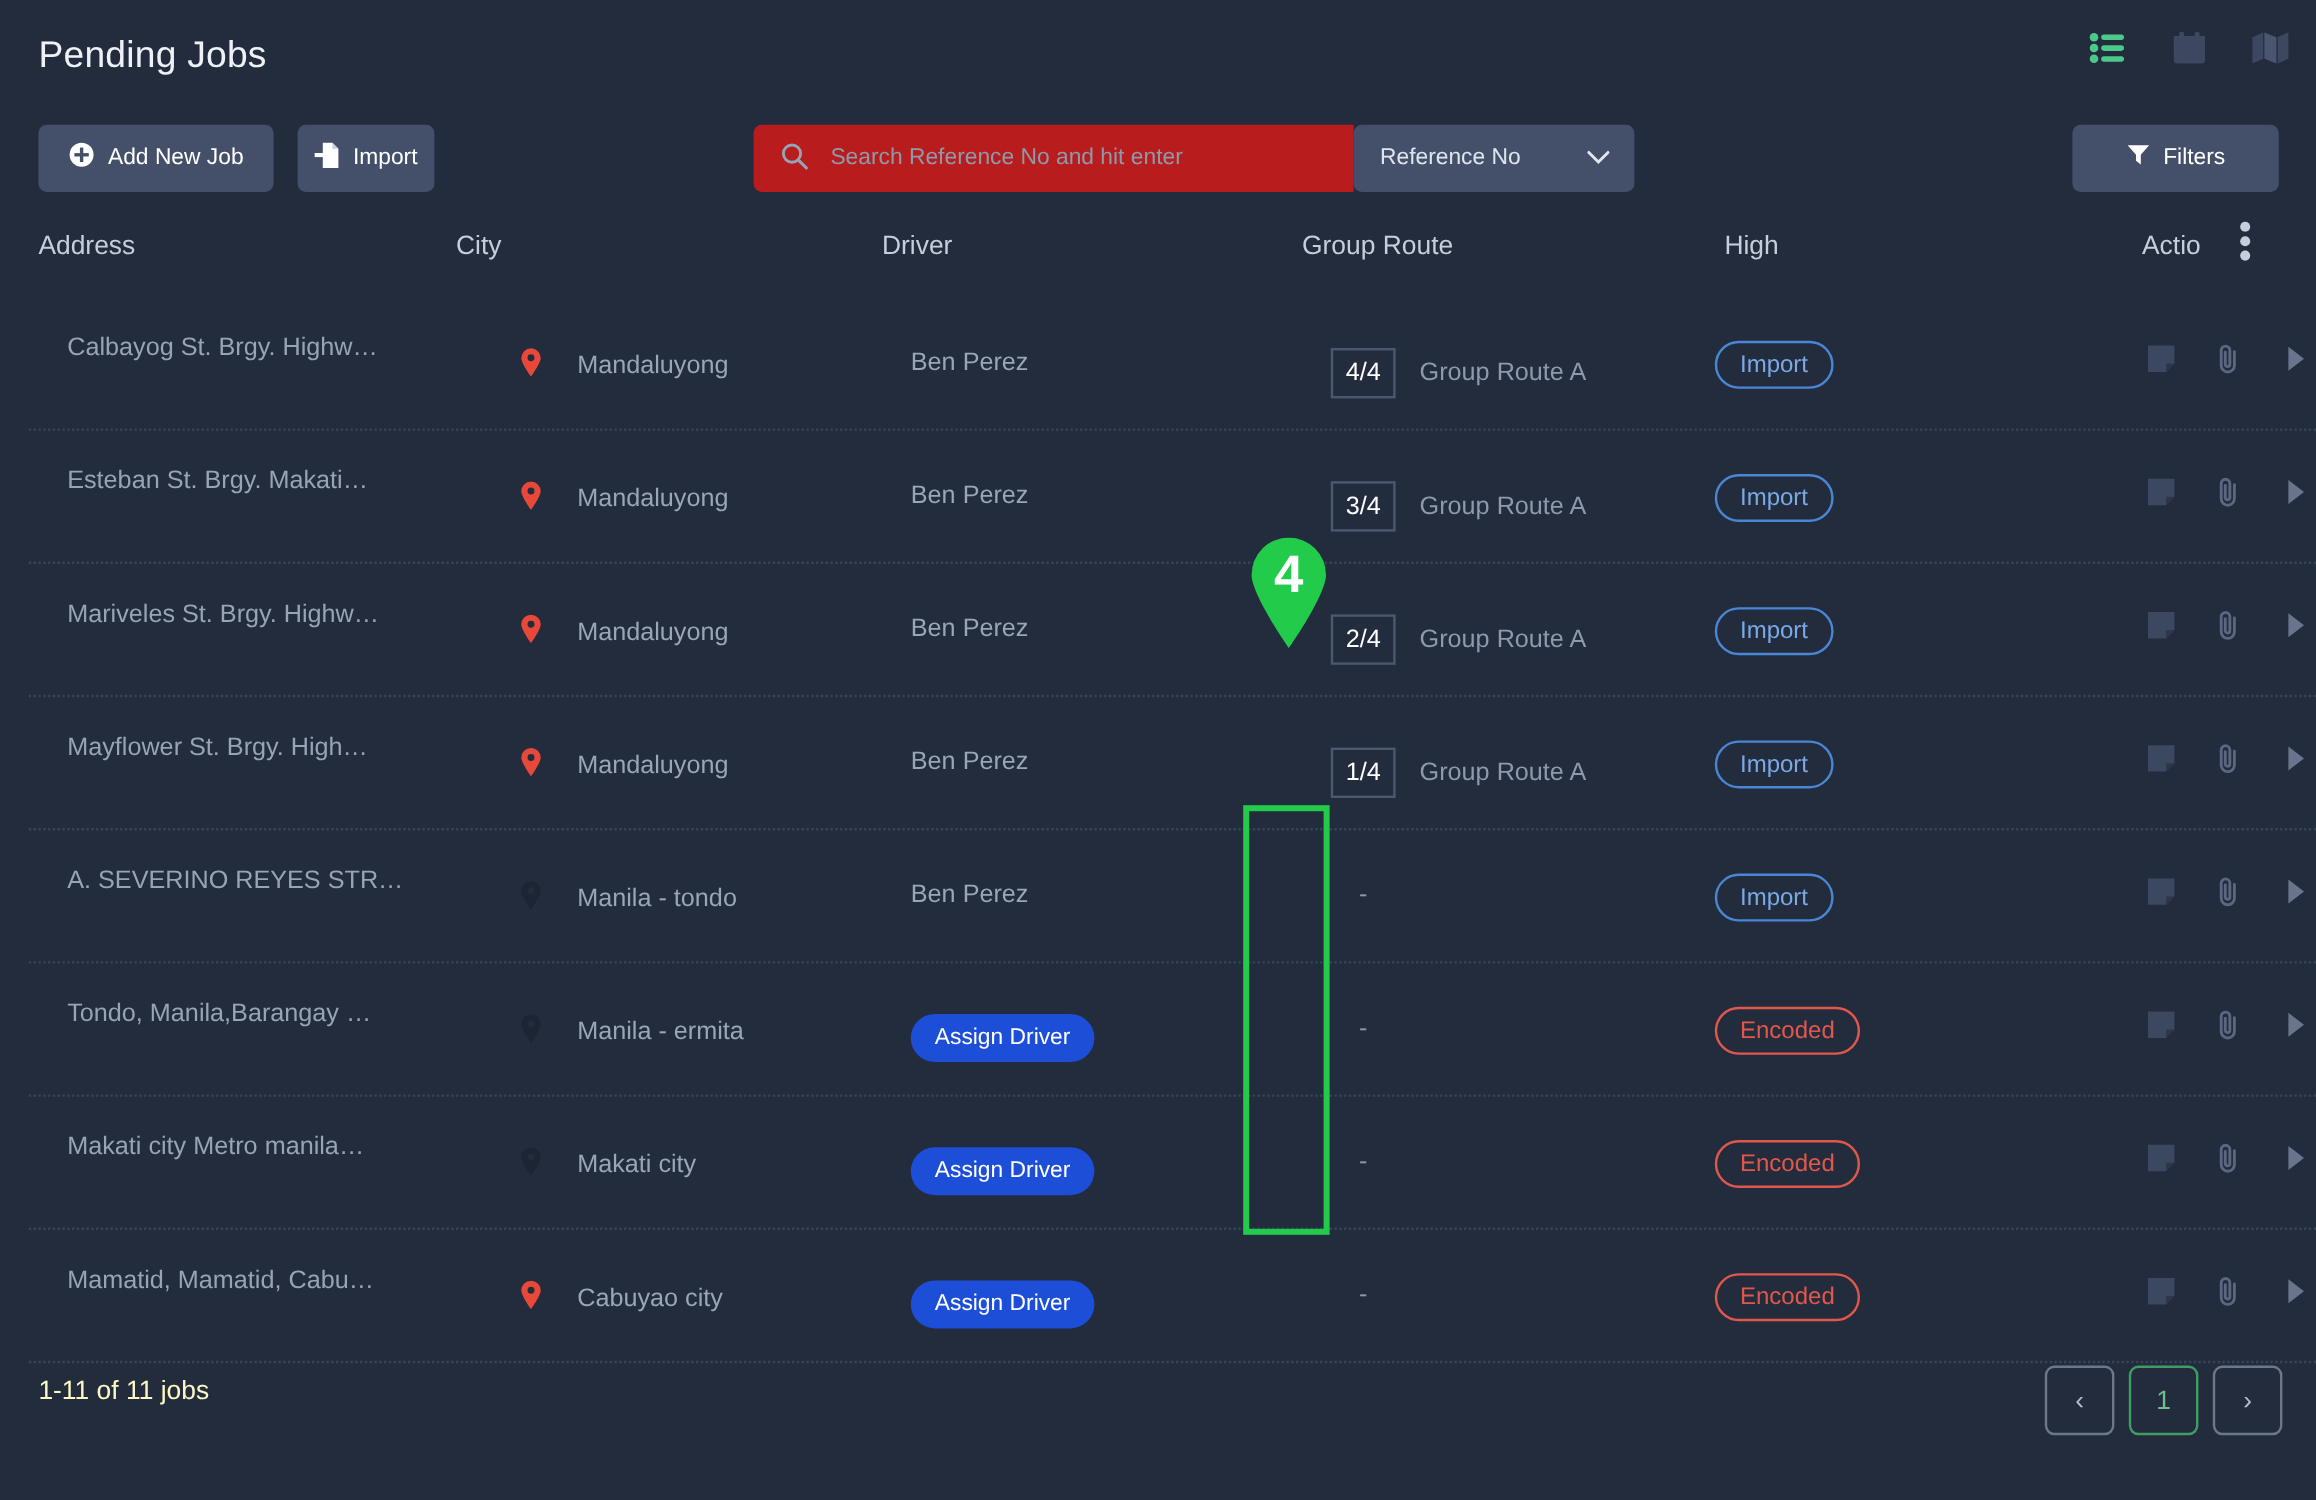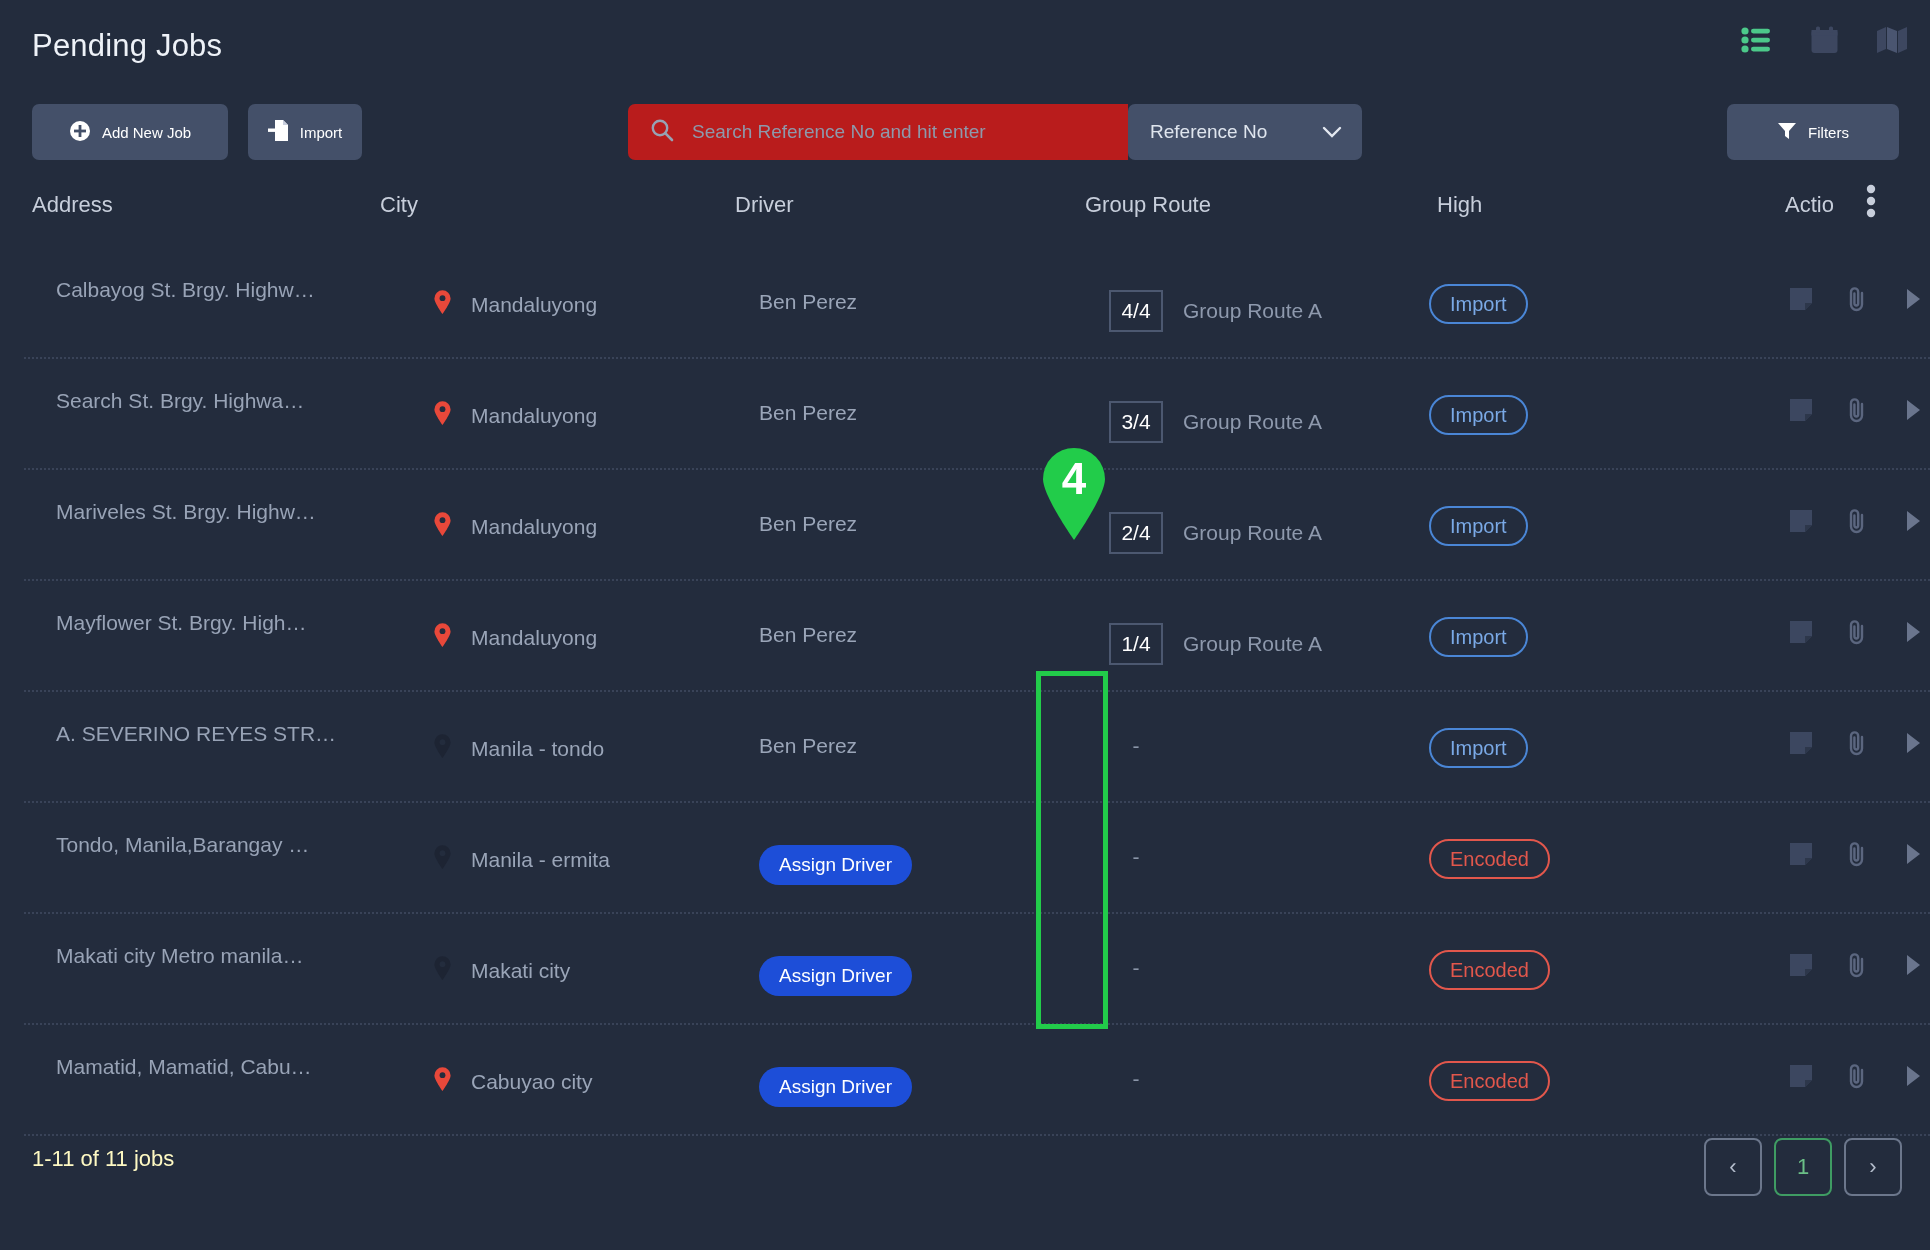--- a/index.html
+++ b/index.html
@@ -21,21 +21,21 @@
     display: flex; align-items: center; gap: 32px;
   }
   .view-icon { width: 36px; height: 36px; display: flex; align-items: center; justify-content: center; cursor: pointer; }
 
   
   .toolbar { position: absolute; left: 0; top: 104px; width: 1930px; height: 58px; }
   .btn {
     position: absolute; height: 56px; border-radius: 7px;
     background: #445069; color: #ffffff;
     display: flex; align-items: center; justify-content: center; gap: 11px;
-    font-size: 15px; cursor: pointer; padding: 0 22px;
+    font-size: 19px; cursor: pointer; padding: 0 22px;
   }
   #btn-add { left: 32px; top: 0; width: 196px; }
   #btn-import { left: 248px; top: 0; width: 114px; }
   #btn-filters { left: 1727px; top: 0; width: 172px; }
 
   .searchbar {
     position: absolute; left: 628px; top: 0; width: 500px; height: 56px;
     background: #b91c1c; border-radius: 7px 0 0 7px;
     display: flex; align-items: center; padding-left: 22px; gap: 18px;
   }
@@ -61,21 +61,21 @@
     color: #c7cedb; font-size: 22px;
   }
   .th { position: absolute; top: 0; }
   .tbody { position: absolute; left: 0; top: 248px; width: 1930px; margin-left: 24px; }
   .row {
     position: relative; width: 1930px; height: 111px;
     border-bottom: 2px dotted #394358;
   }
   .cell { position: absolute; color: #9aa5b8; font-size: 21px; white-space: nowrap; }
   .c-address { left: 32px; top: 30px; color: #98a3b6; }
-  .c-city    { left: 410px; top: 42px; display: flex; align-items: center; gap: 20px; }
+  .c-city    { left: 410px; top: 42px; display: flex; align-items: center; gap: 30px; }
   .c-driver  { left: 735px; top: 42px; }
   .c-route   { left: 1085px; top: 42px; display: flex; align-items: center; gap: 20px; }
   .c-tags    { left: 1405px; top: 36px; }
   .c-actions { right: 28px; top: 38px; display: flex; align-items: center; gap: 30px; }
   .seq-badge {
     min-width: 54px; height: 42px; border: 2px solid #4c5870;
     display: flex; align-items: center; justify-content: center;
     color: #ffffff; font-size: 21px; padding: 0 8px;
   }
   .seq-dash { color: #8b96a9; font-size: 21px; min-width: 54px; text-align: center; }
@@ -256,21 +256,21 @@
             </svg>
           </span>
           <span class="act-icon">
             <svg width="18" height="22" viewBox="0 0 18 22">
               <path d="M3 1 L16 11 L3 21 Z" fill="#6a758d"></path>
             </svg>
           </span>
         </div>
       </div>
       <div class="row">
-        <div class="cell c-address">Search St. Brgy. Highwa…</div>
+        <div class="cell c-address">Esteban St. Brgy. Makati…</div>
         <div class="cell c-city">
           <span><svg width="17" height="24" viewBox="0 0 17 24">
               <path d="M8.5 24 C8.5 24 16.6 12.6 16.6 8.4 A8.1 8.1 0 1 0 0.4 8.4 C0.4 12.6 8.5 24 8.5 24 Z" fill="#e8483a"></path>
               <circle cx="8.5" cy="8.2" r="2.9" fill="#232c3d"></circle>
             </svg></span>
           <span>Mandaluyong</span>
         </div>
         <div class="cell c-driver">Ben Perez</div>
         <div class="cell c-route">
           <span class="seq-badge">3/4</span>

